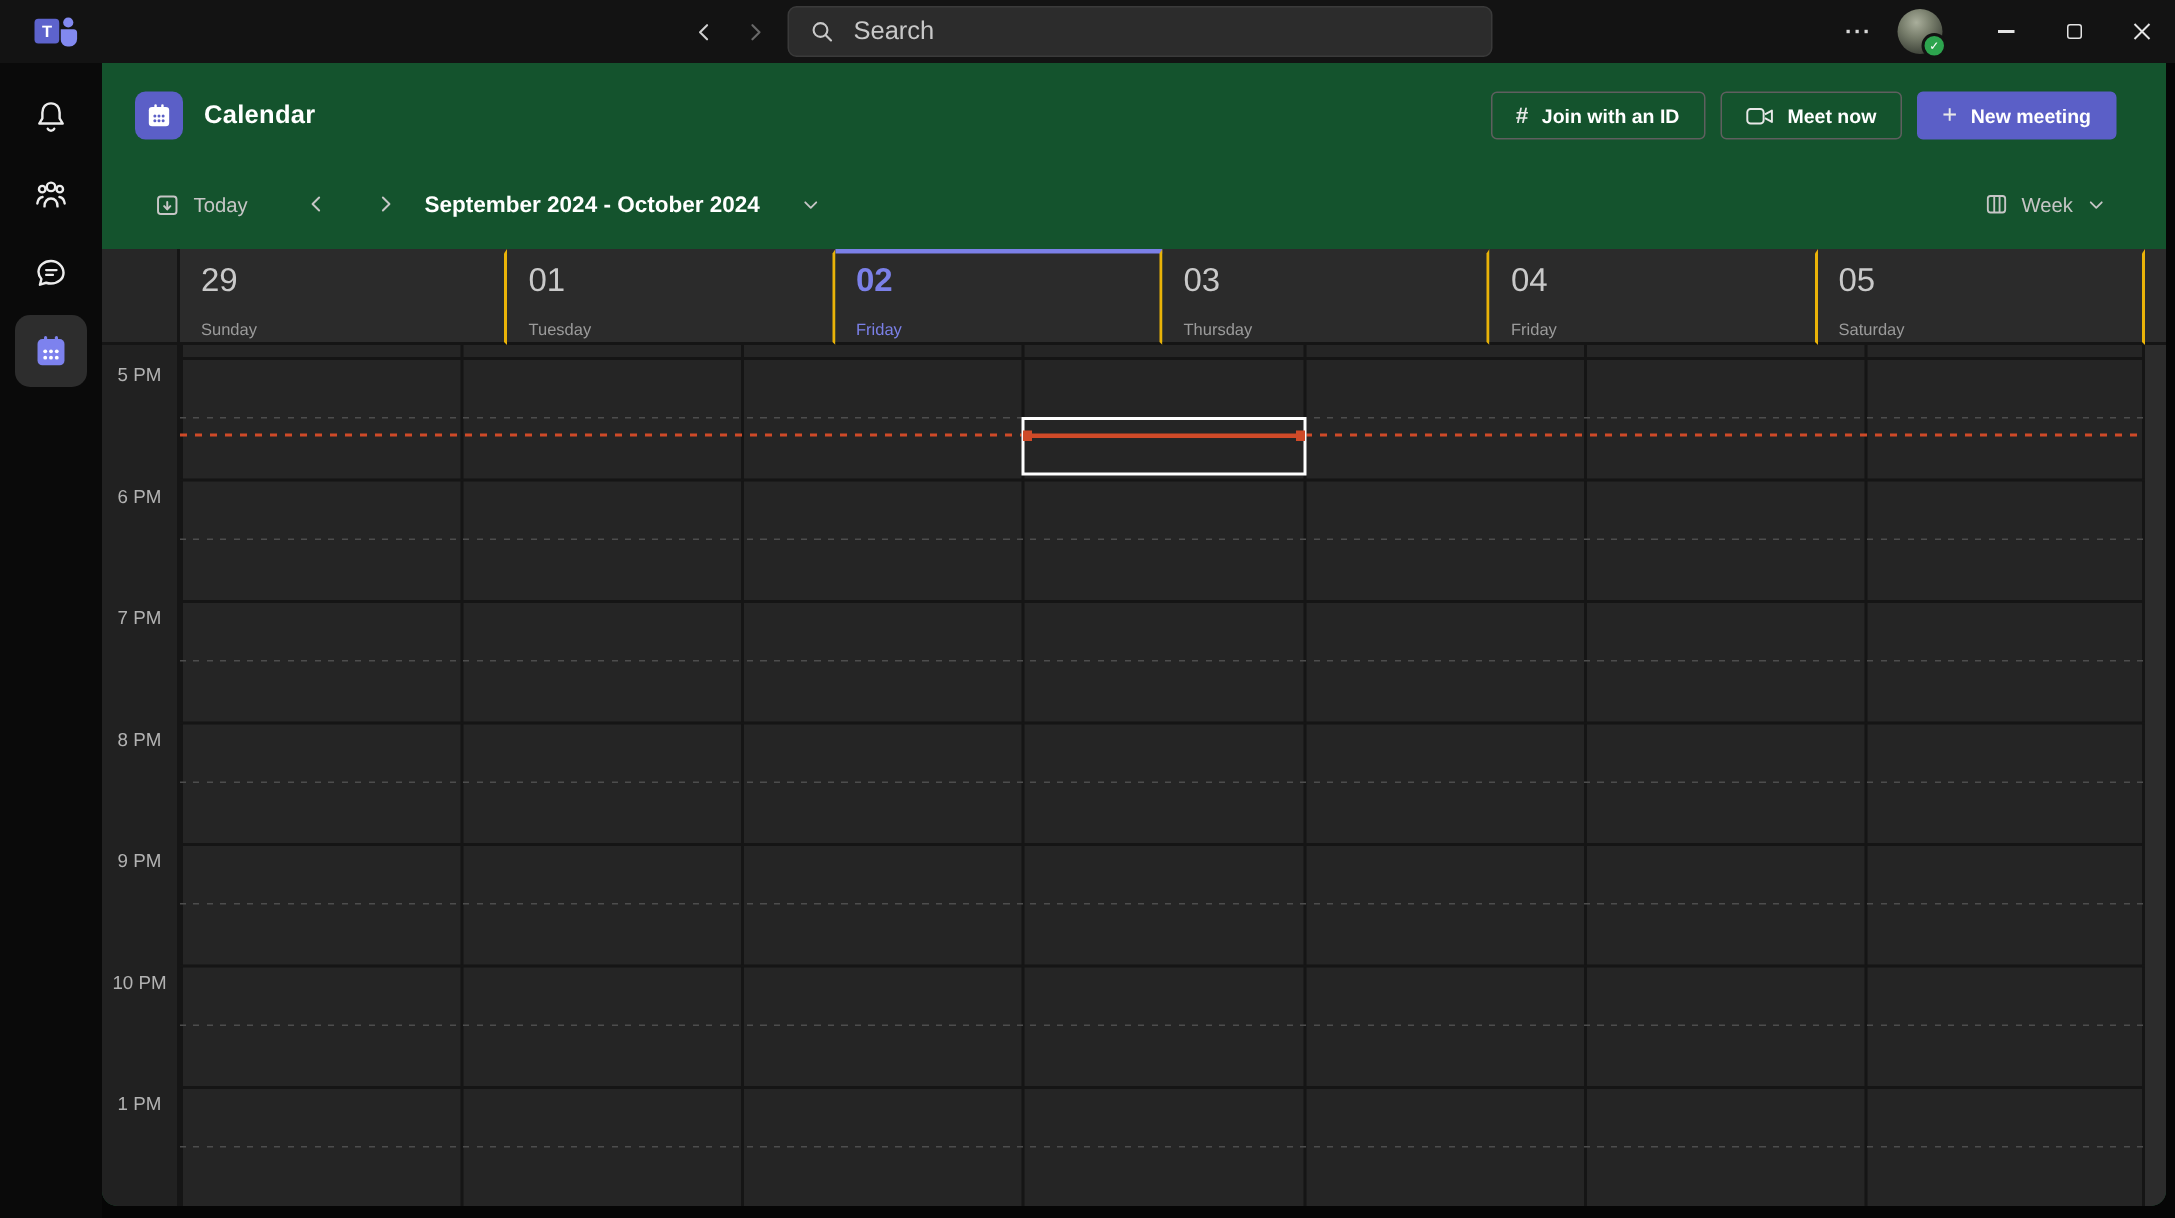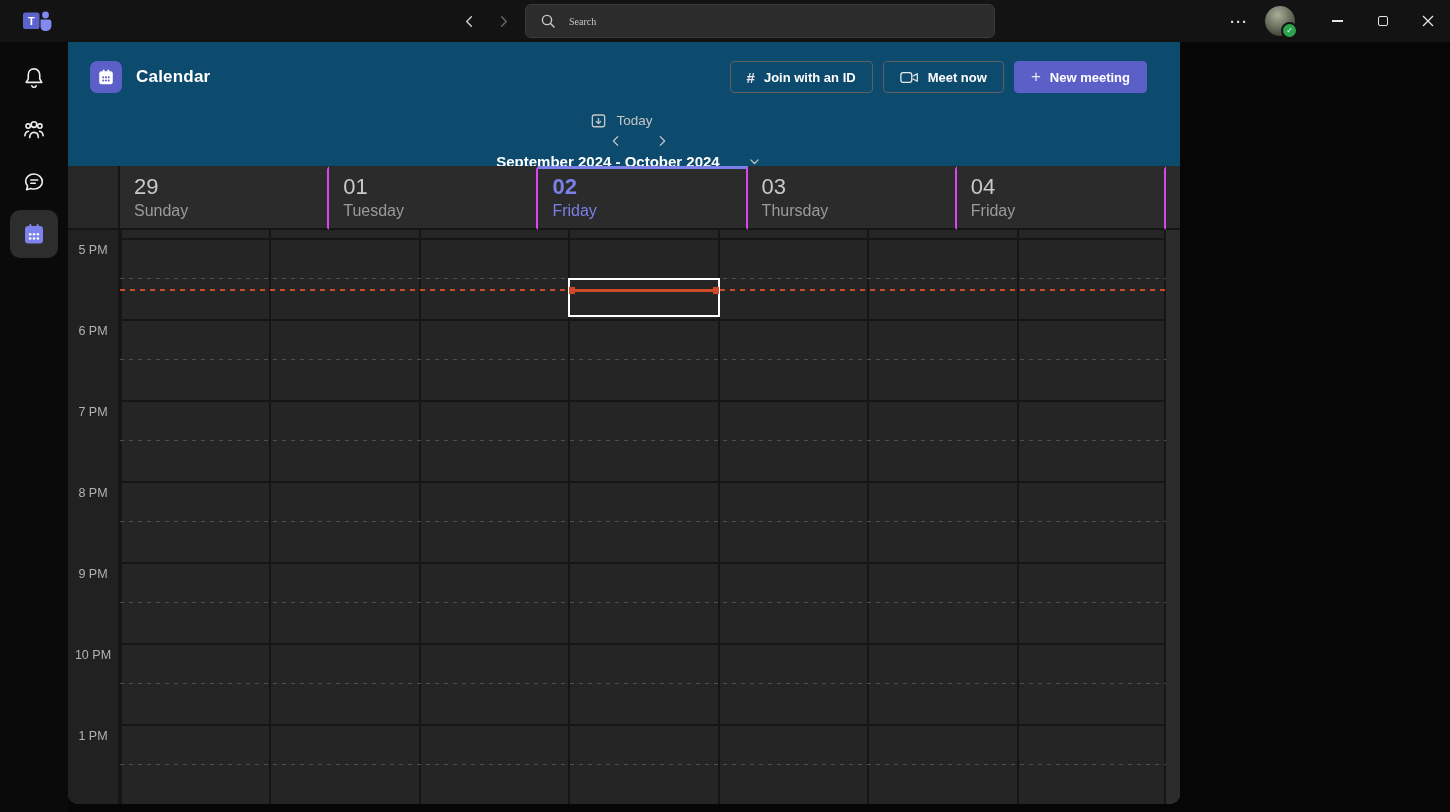--- a/index.html
+++ b/index.html
@@ -14,21 +14,21 @@
   .nav-btn { position:absolute; top:8px; width:26px; height:26px; display:flex; align-items:center; justify-content:center; }
   .nav-back { left:456px; }
   .nav-fwd { left:490px; opacity:.45; }
   .searchbox {
     position:absolute; left:525px; top:4px; width:470px; height:34px; box-sizing:border-box;
     background:#2c2c2c; border:1px solid #3a3a3a; border-radius:6px;
     display:flex; align-items:center; gap:11px; padding:0 14px;
   }
   .searchbox input {
     flex:1; background:transparent; border:0; outline:0; color:#e2e2e2;
-    font-size:10px; font-family:Liberation Serif, serif;
+    font-size:17px; font-family:Liberation Sans, sans-serif;
   }
   .searchbox input::placeholder { color:#c8c8c8; opacity:1; }
   .topbar-right { position:absolute; right:0; top:0; height:42px; display:flex; align-items:center; }
   .more-btn { width:28px; height:28px; display:flex; align-items:center; justify-content:center;
     color:#d8d8d8; font-size:15px; font-weight:bold; letter-spacing:1px; margin-right:12px; }
   .avatar { position:relative; width:30px; height:30px; border-radius:50%; margin-right:20px;
     background:radial-gradient(circle at 42% 30%, #a9ae9b 0%, #767c6a 38%, #474c41 72%, #2e312b 100%); }
   .presence { position:absolute; right:-3px; bottom:-3px; width:13px; height:13px; border-radius:50%;
     background:#2da44e; border:2px solid #131313; display:flex; align-items:center; justify-content:center; }
   .presence:after { content:"✓"; color:#fff; font-size:8px; font-weight:bold; line-height:1; }
@@ -36,55 +36,55 @@
   .glyph-min { width:11px; height:1.5px; background:#e4e4e4; }
   .glyph-max { width:10px; height:10px; border:1.4px solid #e4e4e4; border-radius:2px; box-sizing:border-box; }
 
   
   .sidebar { position:absolute; left:0; top:42px; width:68px; bottom:0; background:#0a0a0a;
     display:flex; flex-direction:column; align-items:center; padding-top:12px; box-sizing:border-box; gap:4px; }
   .side-item { width:48px; height:48px; border-radius:10px; display:flex; align-items:center; justify-content:center; }
   .side-item.selected { background:#2d2d2d; }
 
   
-  .main { position:absolute; left:68px; top:42px; width:1112px; height:762px;
-    background:#0c4a6e; border-radius:0 0 10px 10px; }
+  .main { position:absolute; left:68px; top:42px; width:1376px; height:762px;
+    background:#14532d; border-radius:0 0 10px 10px; }
 
   .page-header { position:absolute; top:0; left:0; right:0; height:70px;
     display:flex; align-items:center; padding:0 33px 0 22px; box-sizing:border-box; }
   .app-icon { width:32px; height:32px; border-radius:7px; background:var(--primary,#5b5fc7);
     margin-right:14px; display:flex; align-items:center; justify-content:center; }
   .page-title { font-size:17px; font-weight:bold; letter-spacing:.2px; }
   .actions { margin-left:auto; display:flex; gap:10px; }
   .btn { height:32px; border-radius:4px; border:1px solid #5f5f5f; background:transparent;
     color:#fff; font-weight:bold; font-size:13px; font-family:inherit;
     display:flex; align-items:center; gap:9px; padding:0 16px; cursor:default; }
   .btn .glyph { font-size:15px; font-weight:bold; color:#e8e8e8; }
   .btn.primary { background:var(--primary,#5b5fc7); border-color:var(--primary,#5b5fc7); }
   .btn.primary .glyph { font-size:17px; font-weight:normal; }
 
   .cal-toolbar { position:absolute; top:70px; left:0; right:0; height:48px;
     display:flex; align-items:center; padding:0 40px 0 35px; box-sizing:border-box;
-    color:#c6c6c6; font-size:13.5px;flex-direction:column; }
+    color:#c6c6c6; font-size:13.5px; }
   .today-btn { display:flex; align-items:center; gap:9px; }
   .tb-nav { display:flex; gap:22px; margin-left:34px; }
   .tb-nav .nav-chip { width:24px; height:24px; display:flex; align-items:center; justify-content:center; }
   .range-btn { margin-left:14px; display:flex; align-items:center; gap:28px;
     color:#fff; font-weight:bold; font-size:15px; }
   .view-switch { margin-left:auto; display:flex; align-items:center; gap:9px; }
 
   
   .day-header { position:absolute; top:124px; left:0; right:0; height:64px; display:flex; }
   .dh-gutter { width:52px; background:#272727; border-right:2px solid #151515;
     border-bottom:2px solid #151515; box-sizing:border-box; }
-  .dh-cell { flex:1; background:#2b2b2b; border-right:2px solid #d946ef; border-bottom:2px solid #151515;
+  .dh-cell { flex:1; background:#2b2b2b; border-right:2px solid #eab308; border-bottom:2px solid #151515;
     border-top:3px solid transparent; box-sizing:border-box; padding:5px 0 0 14px; }
   .dh-cell.today { border-top-color:var(--accent,#7b80e8); }
   .dh-num { font-size:22px; color:#c9c9c9; line-height:1.2; }
-  .dh-name { font-size:16px; color:#9b9b9b; margin-top:2px; }
+  .dh-name { font-size:11px; color:#9b9b9b; margin-top:14px; }
   .dh-cell.today .dh-num { color:var(--accent,#7b80e8); font-weight:bold; }
   .dh-cell.today .dh-name { color:var(--accent,#7b80e8); }
   .dh-cap { width:14px; background:#2b2b2b; border-bottom:2px solid #151515; box-sizing:border-box; }
 
   
   .grid { position:absolute; top:188px; left:0; right:0; bottom:0; display:flex;
     border-radius:0 0 10px 10px; overflow:hidden; }
   .time-gutter { width:52px; background:#212121; border-right:2px solid #151515;
     box-sizing:border-box; position:relative; flex:none;text-decoration:underline; }
   .time-label { position:absolute; left:0; width:100%; text-align:center;
@@ -293,20 +293,24 @@
           <div class="dh-name">Friday</div>
         </div>
         <div class="dh-cell">
           <div class="dh-num">03</div>
           <div class="dh-name">Thursday</div>
         </div>
         <div class="dh-cell">
           <div class="dh-num">04</div>
           <div class="dh-name">Friday</div>
         </div>
+        <div class="dh-cell">
+          <div class="dh-num">05</div>
+          <div class="dh-name">Saturday</div>
+        </div>
         <div class="dh-cap"></div>
     </div>
 
     <div class="grid">
       <div class="time-gutter">
           <div class="time-label" style="top: 13px;">5 PM</div>
           <div class="time-label" style="top: 94px;">6 PM</div>
           <div class="time-label" style="top: 175px;">7 PM</div>
           <div class="time-label" style="top: 256px;">8 PM</div>
           <div class="time-label" style="top: 337px;">9 PM</div>

